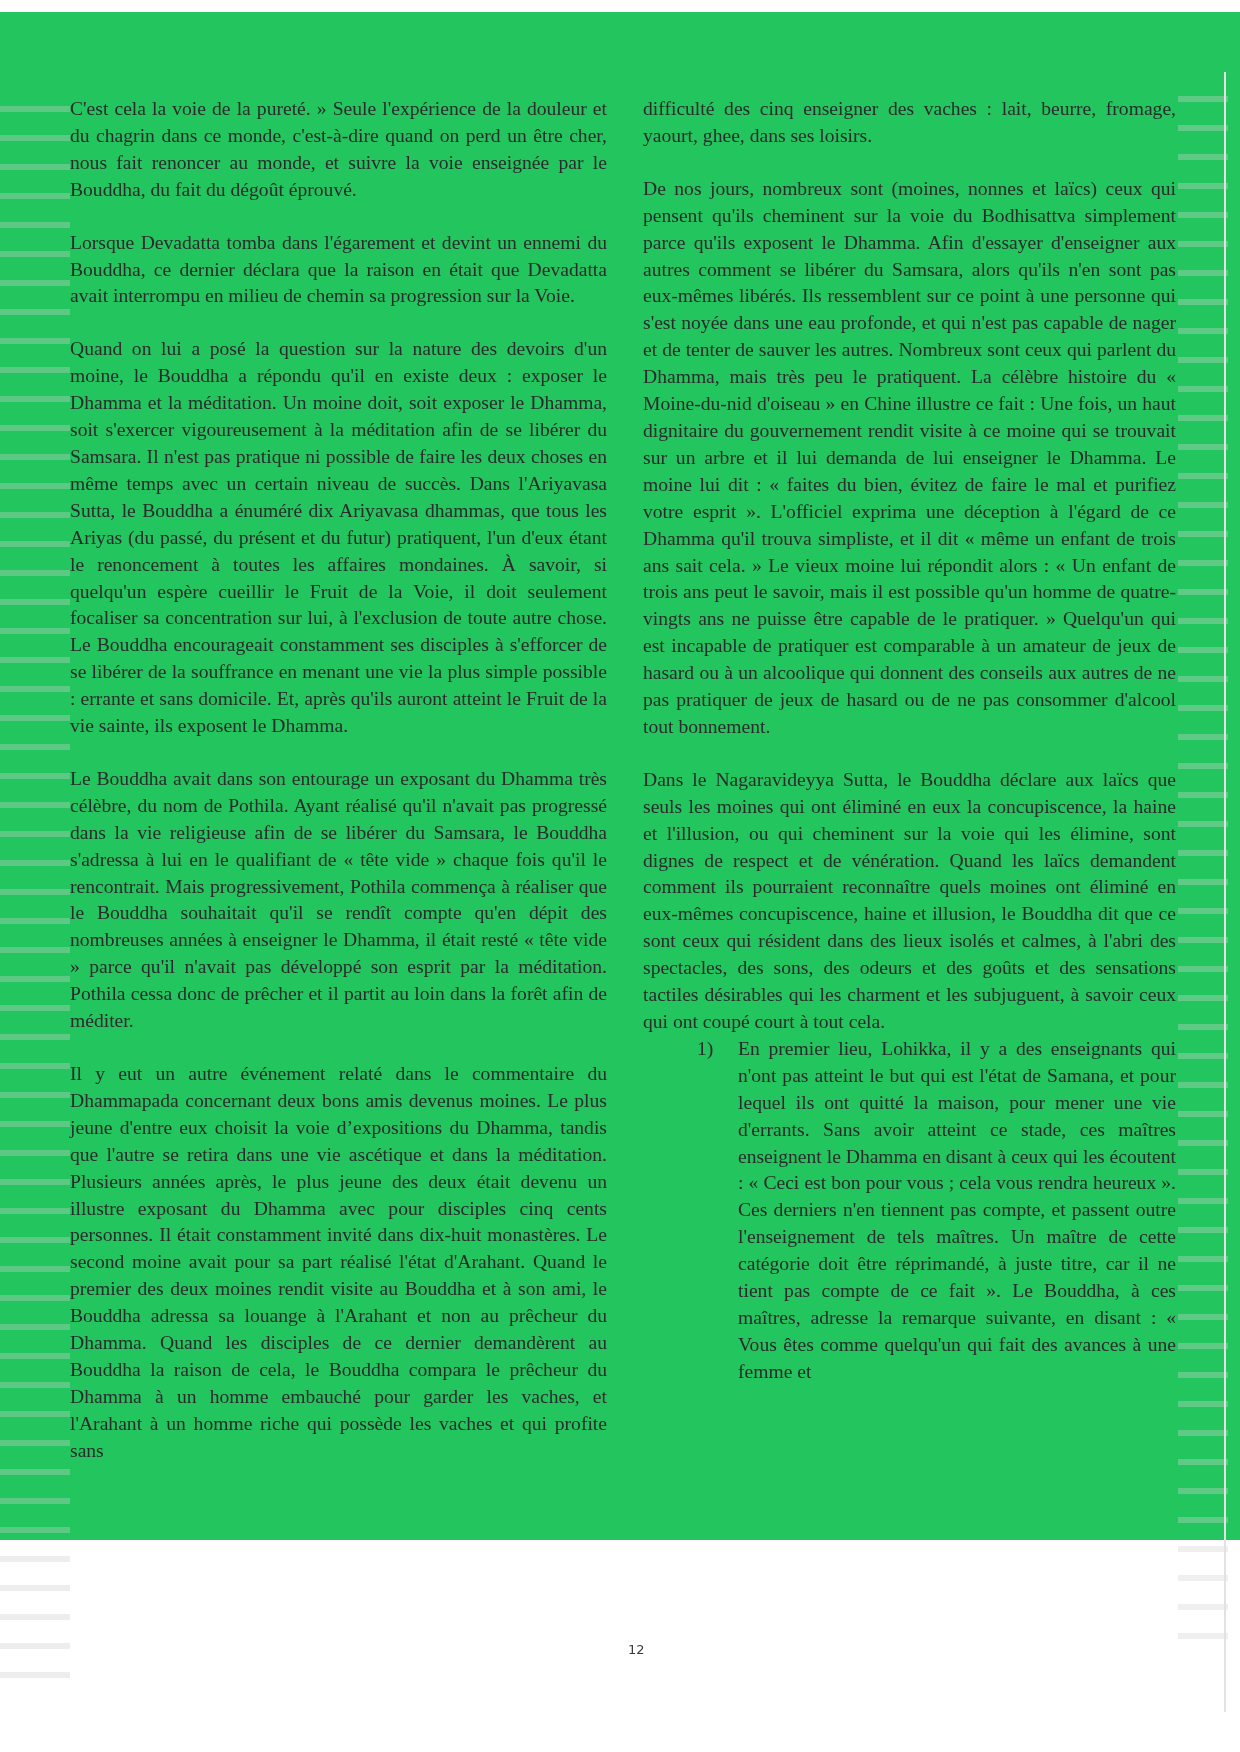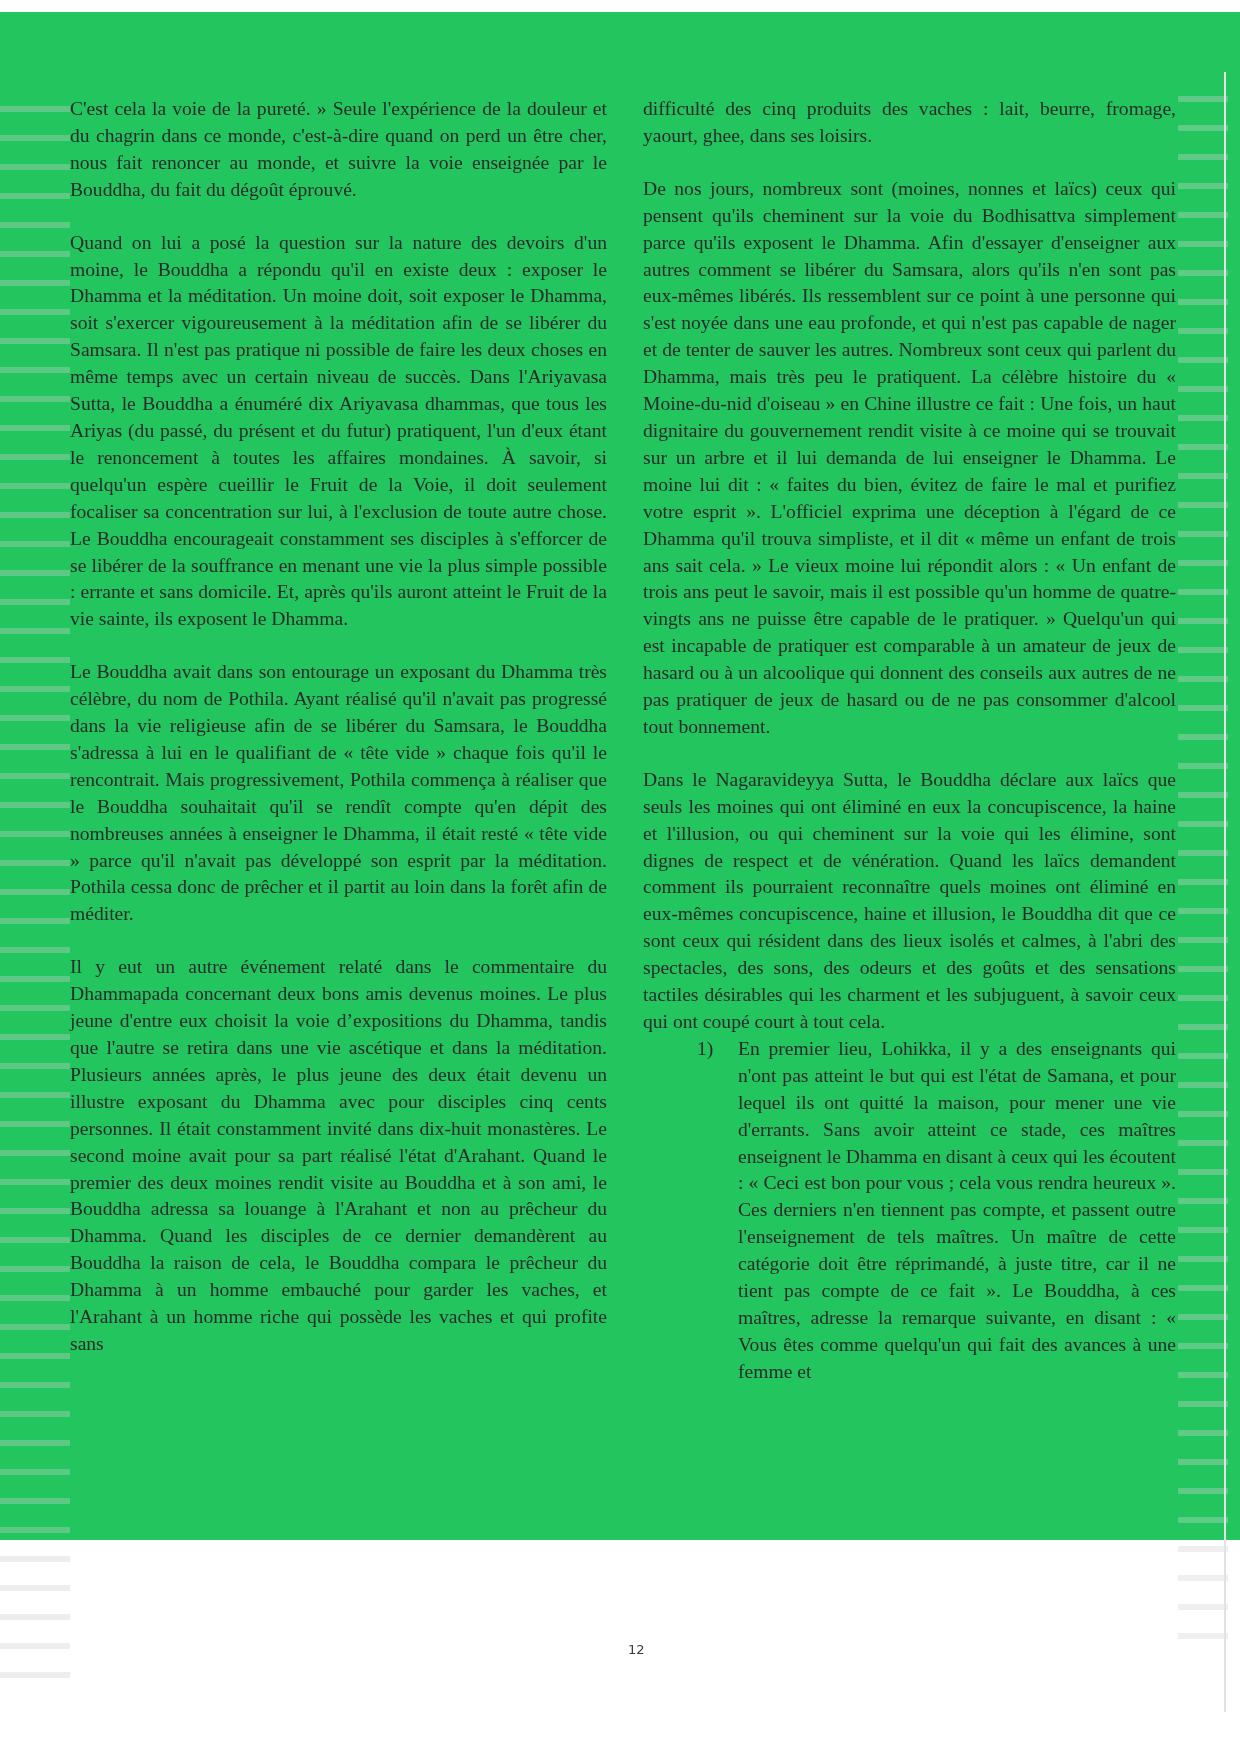--- a/index.html
+++ b/index.html
@@ -107,27 +107,28 @@
 </head>
 <body>
 
 <div class="page">
   <div class="bleed-left"></div>
   <div class="bleed-right"></div>
   <div class="edge-line"></div>
 
   <div class="column col-left">
     <p class="para">C'est cela la voie de la pureté. » Seule l'expérience de la douleur et du chagrin dans ce monde, c'est-à-dire quand on perd un être cher, nous fait renoncer au monde, et suivre la voie enseignée par le Bouddha, du fait du dégoût éprouvé.</p>
+    <p class="para">Lorsque Devadatta tomba dans l'égarement et devint un ennemi du Bouddha, ce dernier déclara que la raison en était que Devadatta avait interrompu en milieu de chemin sa progression sur la Voie.</p>
     <p class="para">Quand on lui a posé la question sur la nature des devoirs d'un moine, le Bouddha a répondu qu'il en existe deux : exposer le Dhamma et la méditation. Un moine doit, soit exposer le Dhamma, soit s'exercer vigoureusement à la méditation afin de se libérer du Samsara. Il n'est pas pratique ni possible de faire les deux choses en même temps avec un certain niveau de succès. Dans l'Ariyavasa Sutta, le Bouddha a énuméré dix Ariyavasa dhammas, que tous les Ariyas (du passé, du présent et du futur) pratiquent, l'un d'eux étant le renoncement à toutes les affaires mondaines. À savoir, si quelqu'un espère cueillir le Fruit de la Voie, il doit seulement focaliser sa concentration sur lui, à l'exclusion de toute autre chose. Le Bouddha encourageait constamment ses disciples à s'efforcer de se libérer de la souffrance en menant une vie la plus simple possible : errante et sans domicile. Et, après qu'ils auront atteint le Fruit de la vie sainte, ils exposent le Dhamma.</p>
     <p class="para">Le Bouddha avait dans son entourage un exposant du Dhamma très célèbre, du nom de Pothila. Ayant réalisé qu'il n'avait pas progressé dans la vie religieuse afin de se libérer du Samsara, le Bouddha s'adressa à lui en le qualifiant de « tête vide » chaque fois qu'il le rencontrait. Mais progressivement, Pothila commença à réaliser que le Bouddha souhaitait qu'il se rendît compte qu'en dépit des nombreuses années à enseigner le Dhamma, il était resté « tête vide » parce qu'il n'avait pas développé son esprit par la méditation. Pothila cessa donc de prêcher et il partit au loin dans la forêt afin de méditer.</p>
     <p class="para tight">Il y eut un autre événement relaté dans le commentaire du Dhammapada concernant deux bons amis devenus moines. Le plus jeune d'entre eux choisit la voie d’expositions du Dhamma, tandis que l'autre se retira dans une vie ascétique et dans la méditation. Plusieurs années après, le plus jeune des deux était devenu un illustre exposant du Dhamma avec pour disciples cinq cents personnes. Il était constamment invité dans dix-huit monastères. Le second moine avait pour sa part réalisé l'état d'Arahant. Quand le premier des deux moines rendit visite au Bouddha et à son ami, le Bouddha adressa sa louange à l'Arahant et non au prêcheur du Dhamma. Quand les disciples de ce dernier demandèrent au Bouddha la raison de cela, le Bouddha compara le prêcheur du Dhamma à un homme embauché pour garder les vaches, et l'Arahant à un homme riche qui possède les vaches et qui profite sans</p>
   </div>
 
   <div class="column col-right">
-    <p class="para">difficulté des cinq produits des vaches : lait, beurre, fromage, yaourt, ghee, dans ses loisirs.</p>
+    <p class="para">difficulté des cinq enseigner des vaches : lait, beurre, fromage, yaourt, ghee, dans ses loisirs.</p>
     <p class="para">De nos jours, nombreux sont (moines, nonnes et laïcs) ceux qui pensent qu'ils cheminent sur la voie du Bodhisattva simplement parce qu'ils exposent le Dhamma. Afin d'essayer d'enseigner aux autres comment se libérer du Samsara, alors qu'ils n'en sont pas eux-mêmes libérés. Ils ressemblent sur ce point à une personne qui s'est noyée dans une eau profonde, et qui n'est pas capable de nager et de tenter de sauver les autres. Nombreux sont ceux qui parlent du Dhamma, mais très peu le pratiquent. La célèbre histoire du « Moine-du-nid d'oiseau » en Chine illustre ce fait : Une fois, un haut dignitaire du gouvernement rendit visite à ce moine qui se trouvait sur un arbre et il lui demanda de lui enseigner le Dhamma. Le moine lui dit : « faites du bien, évitez de faire le mal et purifiez votre esprit ». L'officiel exprima une déception à l'égard de ce Dhamma qu'il trouva simpliste, et il dit « même un enfant de trois ans sait cela. » Le vieux moine lui répondit alors : « Un enfant de trois ans peut le savoir, mais il est possible qu'un homme de quatre-vingts ans ne puisse être capable de le pratiquer. » Quelqu'un qui est incapable de pratiquer est comparable à un amateur de jeux de hasard ou à un alcoolique qui donnent des conseils aux autres de ne pas pratiquer de jeux de hasard ou de ne pas consommer d'alcool tout bonnement.</p>
     <p class="para tight" style="margin-bottom:0">Dans le Nagaravideyya Sutta, le Bouddha déclare aux laïcs que seuls les moines qui ont éliminé en eux la concupiscence, la haine et l'illusion, ou qui cheminent sur la voie qui les élimine, sont dignes de respect et de vénération. Quand les laïcs demandent comment ils pourraient reconnaître quels moines ont éliminé en eux-mêmes concupiscence, haine et illusion, le Bouddha dit que ce sont ceux qui résident dans des lieux isolés et calmes, à l'abri des spectacles, des sons, des odeurs et des goûts et des sensations tactiles désirables qui les charment et les subjuguent, à savoir ceux qui ont coupé court à tout cela.</p>
     <ol class="list">
       <li class="list-item">
         <span class="list-marker">1)</span>
         <span>En premier lieu, Lohikka, il y a des enseignants qui n'ont pas atteint le but qui est l'état de Samana, et pour lequel ils ont quitté la maison, pour mener une vie d'errants. Sans avoir atteint ce stade, ces maîtres enseignent le Dhamma en disant à ceux qui les écoutent : « Ceci est bon pour vous ; cela vous rendra heureux ». Ces derniers n'en tiennent pas compte, et passent outre l'enseignement de tels maîtres. Un maître de cette catégorie doit être réprimandé, à juste titre, car il ne tient pas compte de ce fait ». Le Bouddha, à ces maîtres, adresse la remarque suivante, en disant : « Vous êtes comme quelqu'un qui fait des avances à une femme et</span>
       </li>
     </ol>
   </div>
 

